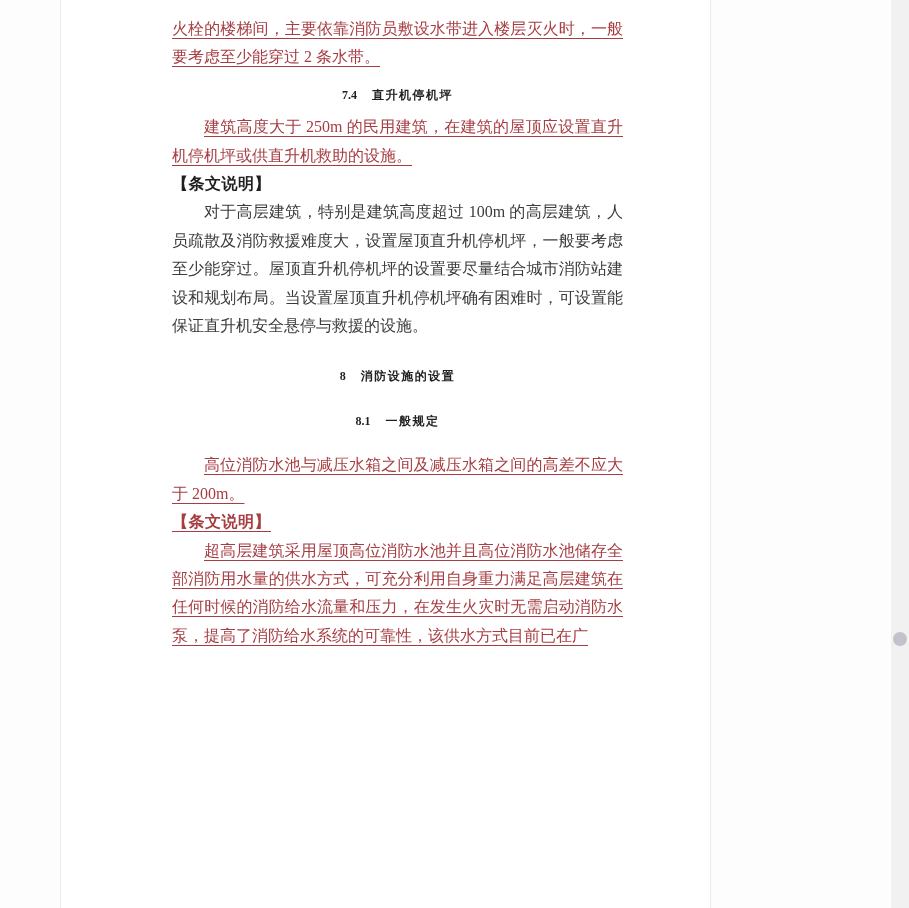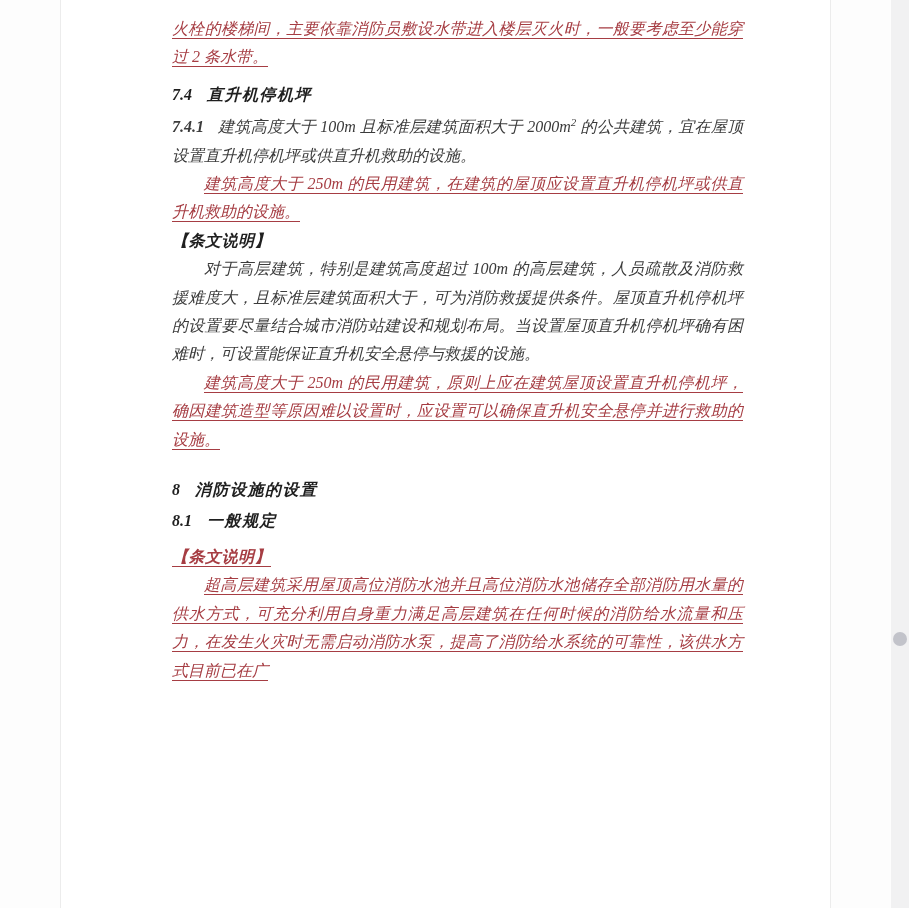--- a/index.html
+++ b/index.html
@@ -2,46 +2,46 @@
 <html><head>
 <meta charset="utf-8">
 <style>
   html, body { margin:0; padding:0; }
   body {
     width:909px; height:908px; overflow:hidden; position:relative;
     background:#fdfdfd;
     font-family:"Liberation Serif","DejaVu Serif",serif;
   }
   .page {
-    position:absolute; left:60px; top:0; width:771px; height:908px;
+    position:absolute; left:60px; top:0; width:651px; height:908px;
     background:#ffffff; box-sizing:border-box;
-    border-left:1px solid #ececec; border-right:1px solid #ececec;font-style:italic;
+    border-left:1px solid #ececec; border-right:1px solid #ececec;
   }
   .content { padding:15px 87px 0 111px; box-sizing:border-box; }
   p {
     margin:0; font-size:16px; line-height:28.4px;
     text-align:justify; color:#3b3b3b;
   }
   .indent { text-indent:2em; }
   .red { color:#a63d43; }
   .u { text-decoration:underline; text-decoration-thickness:1px; text-underline-offset:4px; text-decoration-color:#a63d43; }
   .clause-num { font-weight:bold; margin-right:14px; }
   sup { font-size:11px; line-height:0; }
   .heading {
-    font-weight:bold; color:#1f1f1f;
-    font-size:16px; line-height:28.4px; margin:0;
+    text-align:center; font-weight:bold; color:#1f1f1f;
+    font-size:12px; line-height:28.4px; margin:0;
   }
   .heading .h-num { font-family:"Liberation Serif","DejaVu Serif",serif; }
   .heading .h-title {
     font-family:"Liberation Sans","DejaVu Sans",sans-serif;
     margin-left:15px; letter-spacing:1.5px;
   }
   .h-74  { margin-top:9px;  margin-bottom:4px; }
-  .h-8   { margin-top:22px; margin-bottom:2px; }
-  .h-81  { margin-bottom:8px; }
+  .h-8   { margin-top:22px; margin-bottom:16px; }
+  .h-81  { margin-bottom:16px; }
   .label-black {
     font-family:"Liberation Sans","DejaVu Sans",sans-serif;
     font-weight:bold; color:#1f1f1f; letter-spacing:0.5px;
   }
   .label-red {
     font-family:"Liberation Sans","DejaVu Sans",sans-serif;
     font-weight:bold; letter-spacing:0.5px;
   }
   .scroll-track {
     position:absolute; right:0; top:0; width:18px; height:908px;
@@ -55,36 +55,35 @@
 </head>
 <body>
 
 <div class="page">
   <div class="content">
 
     <p class="red u">火栓的楼梯间，主要依靠消防员敷设水带进入楼层灭火时，一般要考虑至少能穿过 2 条水带。</p>
 
     <p class="heading h-74"><span class="h-num">7.4</span><span class="h-title">直升机停机坪</span></p>
 
-    <p><span class="clause-num">7.4.1</span><span>建筑高度大于 100m 且标准层建筑面积大于 2000m</span><sup>2</sup><span> 的公共建筑，宜在屋顶设置直升机停机坪或供直升机救助的设施。</span></p>
 
     <p class="red u indent">建筑高度大于 250m 的民用建筑，在建筑的屋顶应设置直升机停机坪或供直升机救助的设施。</p>
 
     <p><span class="label-black">【条文说明】</span></p>
 
-    <p class="indent">对于高层建筑，特别是建筑高度超过 100m 的高层建筑，人员疏散及消防救援难度大，且标准层建筑面积大于，可为消防救援提供条件。屋顶直升机停机坪的设置要尽量结合城市消防站建设和规划布局。当设置屋顶直升机停机坪确有困难时，可设置能保证直升机安全悬停与救援的设施。</p>
+    <p class="indent">对于高层建筑，特别是建筑高度超过 100m 的高层建筑，人员疏散及消防救援难度大，设置屋顶直升机停机坪，一般要考虑至少能穿过。屋顶直升机停机坪的设置要尽量结合城市消防站建设和规划布局。当设置屋顶直升机停机坪确有困难时，可设置能保证直升机安全悬停与救援的设施。</p>
 
-    <p class="red u indent">建筑高度大于 250m 的民用建筑，原则上应在建筑屋顶设置直升机停机坪，确因建筑造型等原因难以设置时，应设置可以确保直升机安全悬停并进行救助的设施。</p>
 
     <p class="heading h-8"><span class="h-num">8</span><span class="h-title">消防设施的设置</span></p>
 
     <p class="heading h-81"><span class="h-num">8.1</span><span class="h-title">一般规定</span></p>
 
 
 
+    <p class="red u indent">高位消防水池与减压水箱之间及减压水箱之间的高差不应大于 200m。</p>
 
     <p class="red u"><span class="label-red">【条文说明】</span></p>
 
 
     <p class="red u indent">超高层建筑采用屋顶高位消防水池并且高位消防水池储存全部消防用水量的供水方式，可充分利用自身重力满足高层建筑在任何时候的消防给水流量和压力，在发生火灾时无需启动消防水泵，提高了消防给水系统的可靠性，该供水方式目前已在广</p>
 
   </div>
 </div>
 
 <div class="scroll-track">

